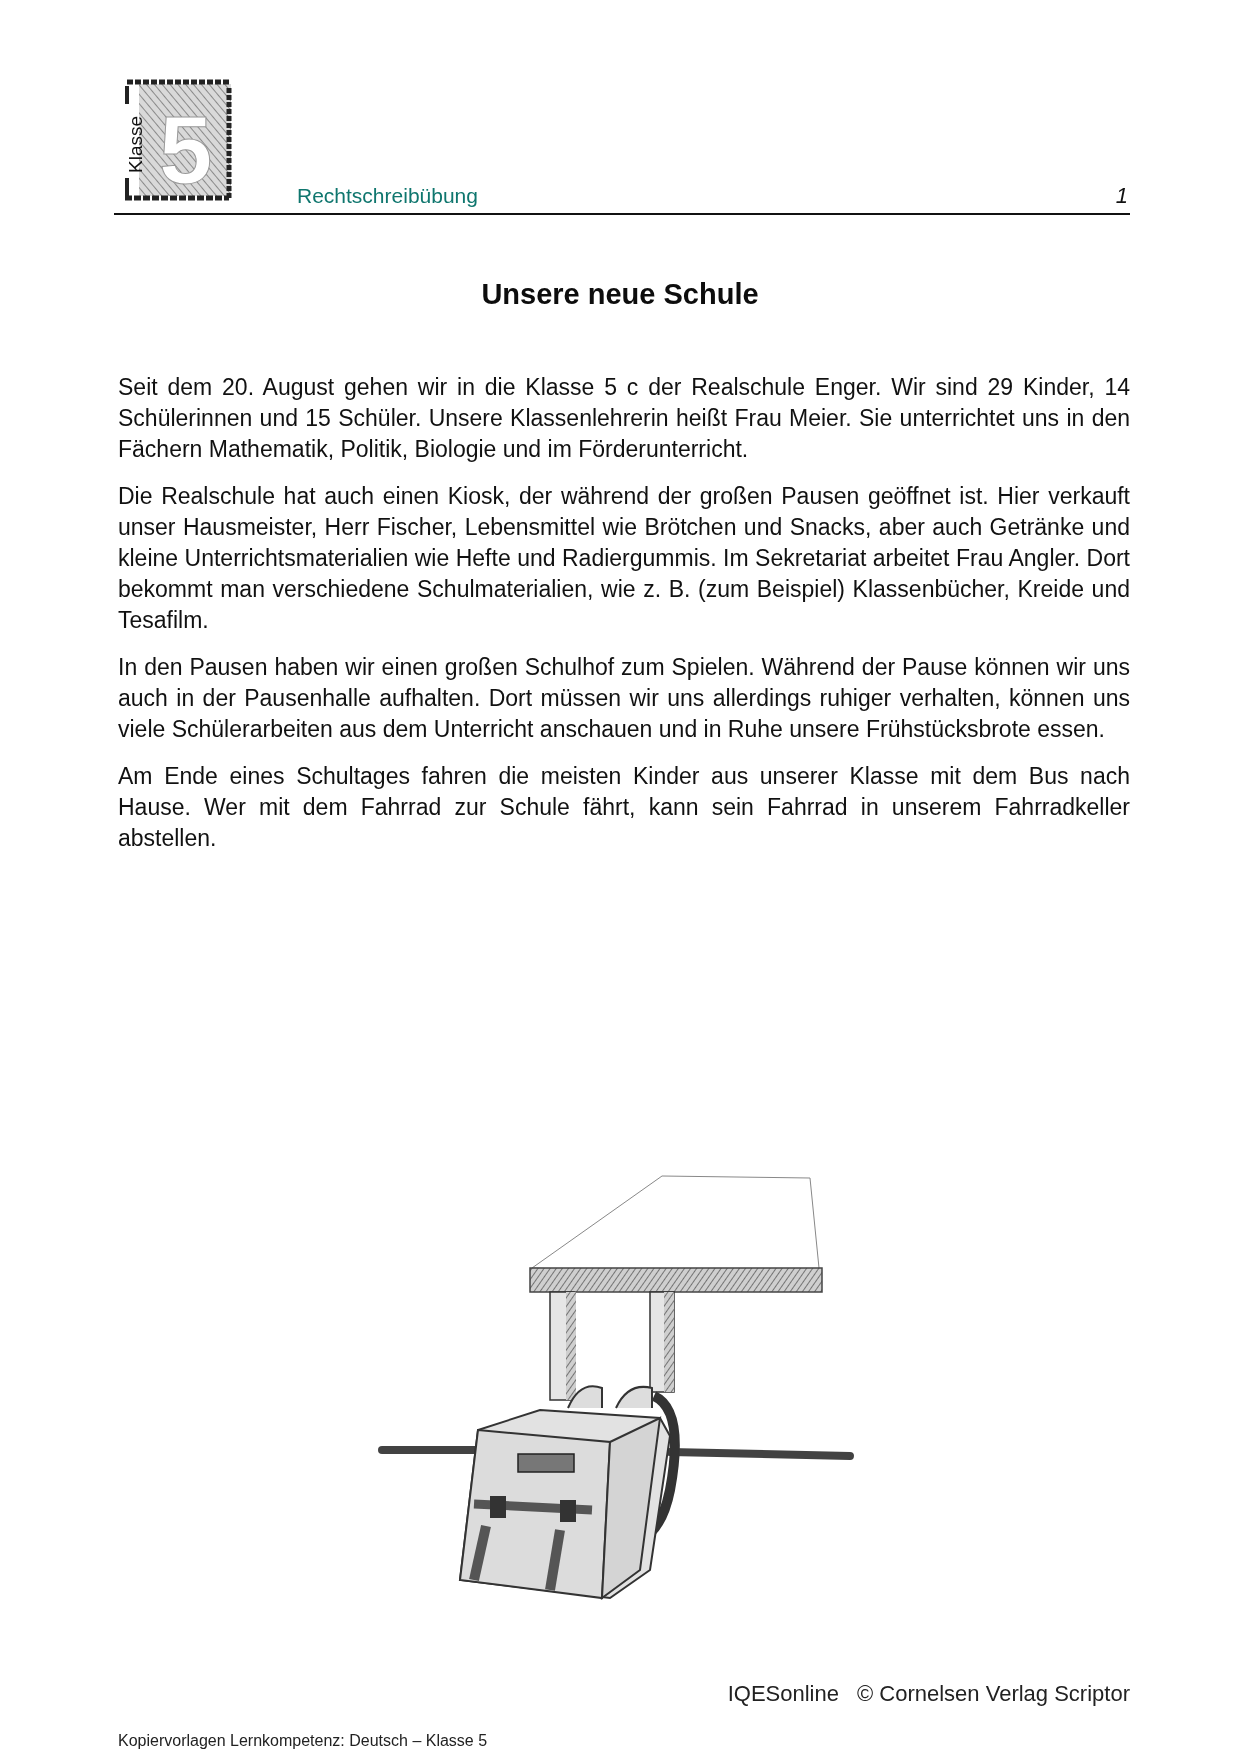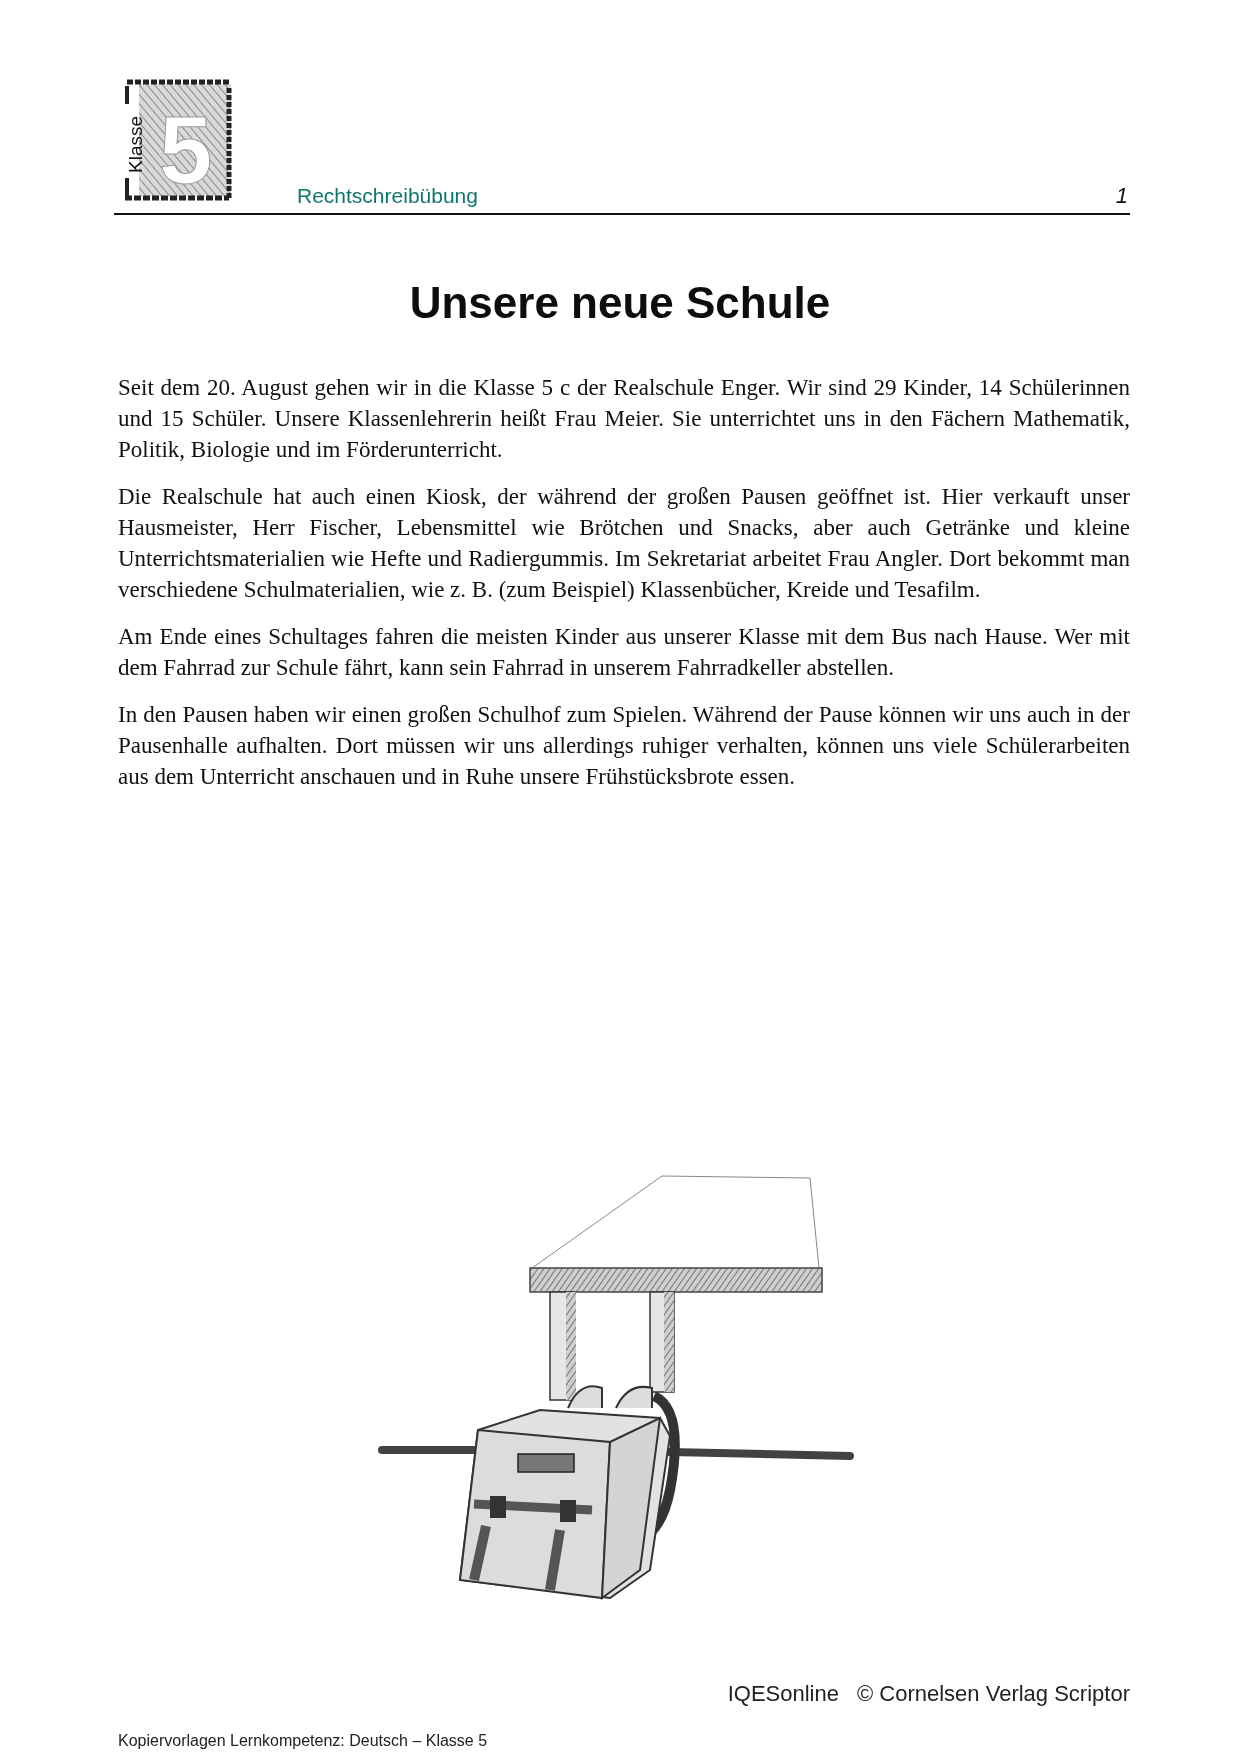--- a/index.html
+++ b/index.html
@@ -15,24 +15,24 @@
       position: absolute; left: 297px; top: 184px; font-size: 21px; color: #0f766e;
     }
     .page-num {
       position: absolute; right: 112px; top: 183px; font-size: 22px; font-style: italic; color: #111;
     }
     .header-rule {
       position: absolute; left: 114px; top: 213px; width: 1016px; height: 2px; background: #111;
     }
     .title {
       position: absolute; left: 0; width: 1240px; top: 278px; text-align: center;
-      font-size: 44px; font-weight: bold; color: #0d0d0d; margin: 0;
+      font-size: 29px; font-weight: bold; color: #0d0d0d; margin: 0;
     }
     .body-text {
-      position: absolute; left: 118px; width: 1012px; top: 372px; font-family: Liberation Serif, serif;
+      position: absolute; left: 118px; width: 1012px; top: 372px;
     }
     .para {
       font-size: 23px; line-height: 31px; text-align: justify; margin: 0 0 16px 0; color: #111;
     }
     .illustration {
       position: absolute; left: 370px; top: 1150px; width: 500px; height: 460px;
     }
     .illustration svg { width: 100%; height: 100%; display: block; }
     .footer-left {
       position: absolute; left: 118px; top: 1732px; font-size: 16px; color: #222;
@@ -66,22 +66,22 @@
 
 <div class="header-label">Rechtschreibübung</div>
 <div class="page-num">1</div>
 <div class="header-rule"></div>
 
 <h1 class="title">Unsere neue Schule</h1>
 
 <div class="body-text">
   <p class="para">Seit dem 20. August gehen wir in die Klasse 5 c der Realschule Enger. Wir sind 29 Kinder, 14 Schülerinnen und 15 Schüler. Unsere Klassenlehrerin heißt Frau Meier. Sie unterrichtet uns in den Fächern Mathematik, Politik, Biologie und im Förderunterricht.</p>
   <p class="para">Die Realschule hat auch einen Kiosk, der während der großen Pausen geöffnet ist. Hier verkauft unser Hausmeister, Herr Fischer, Lebensmittel wie Brötchen und Snacks, aber auch Getränke und kleine Unterrichtsmaterialien wie Hefte und Radiergummis. Im Sekretariat arbeitet Frau Angler. Dort bekommt man verschiedene Schulmaterialien, wie z. B. (zum Beispiel) Klassenbücher, Kreide und Tesafilm.</p>
+  <p class="para">In den Pausen haben wir einen großen Schulhof zum Spielen. Während der Pause können wir uns auch in der Pausenhalle aufhalten. Dort müssen wir uns allerdings ruhiger verhalten, können uns viele Schülerarbeiten aus dem Unterricht anschauen und in Ruhe unsere Frühstücksbrote essen.</p>
   <p class="para">Am Ende eines Schultages fahren die meisten Kinder aus unserer Klasse mit dem Bus nach Hause. Wer mit dem Fahrrad zur Schule fährt, kann sein Fahrrad in unserem Fahrradkeller abstellen.</p>
-  <p class="para">In den Pausen haben wir einen großen Schulhof zum Spielen. Während der Pause können wir uns auch in der Pausenhalle aufhalten. Dort müssen wir uns allerdings ruhiger verhalten, können uns viele Schülerarbeiten aus dem Unterricht anschauen und in Ruhe unsere Frühstücksbrote essen.</p>
 </div>
 
 <div class="illustration">
   <svg viewBox="0 0 500 460">
     <defs>
       <pattern id="shade" width="5" height="5" patternUnits="userSpaceOnUse" patternTransform="rotate(35)">
         <rect width="5" height="5" fill="#cfcfcf"></rect>
         <line x1="0" y1="0" x2="0" y2="5" stroke="#555" stroke-width="1.5"></line>
       </pattern>
     </defs>

